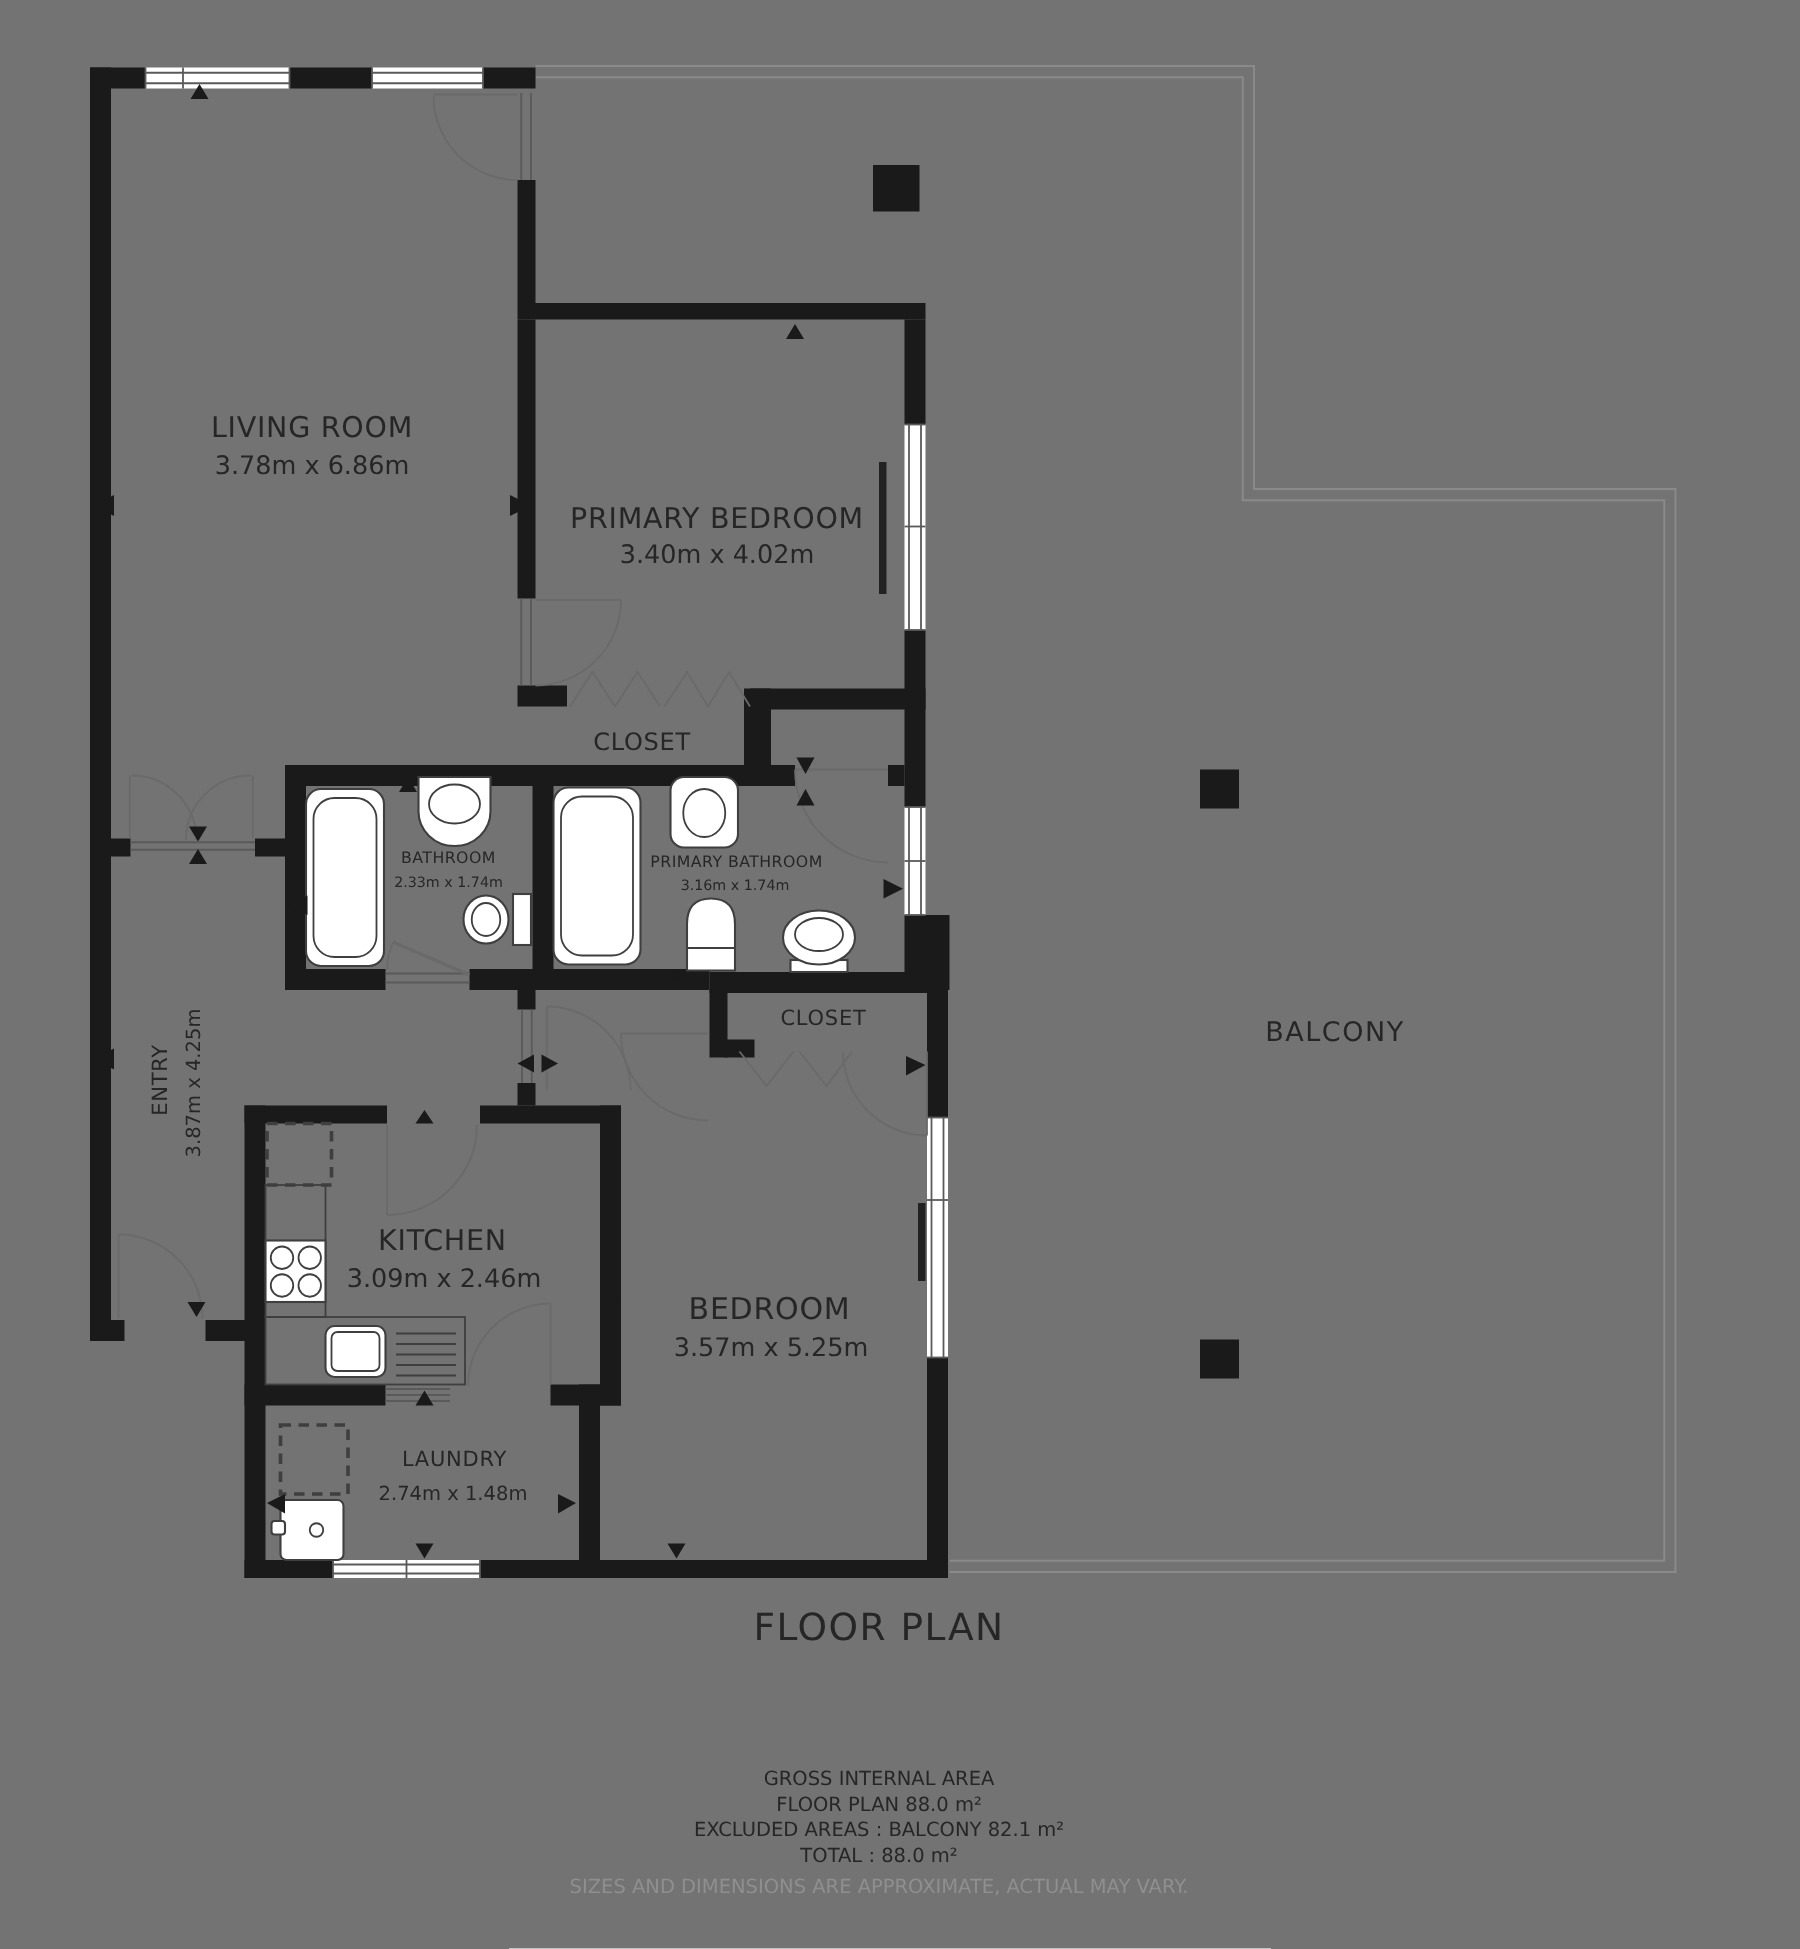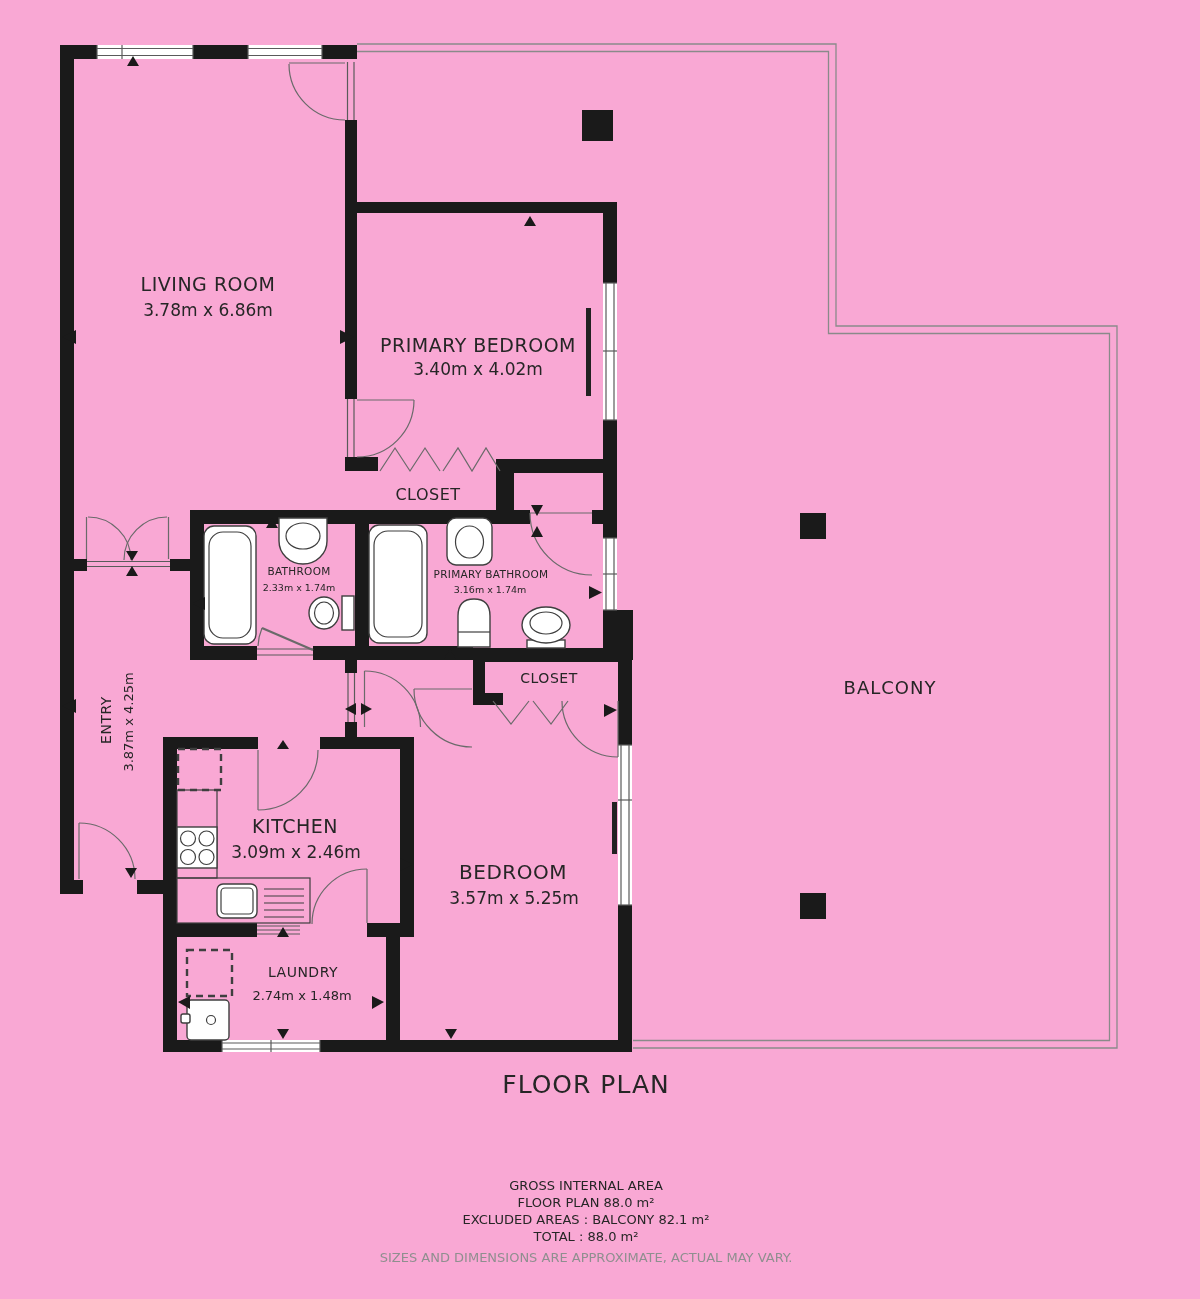--- a/index.html
+++ b/index.html
@@ -1,16 +1,16 @@
 <!DOCTYPE html>
 <html><head>
 <meta charset="utf-8">
 <style>
   html,body{margin:0;padding:0;background:#ffffff;}
-  .page{width:1200px;height:1299px;background:#f9a8d4;position:relative;font-family:"DejaVu Sans",sans-serif;}
+  .page{width:1200px;height:1299px;background:#737373;position:relative;font-family:"DejaVu Sans",sans-serif;}
   svg{display:block;}
   svg text{fill:#262626;font-family:"DejaVu Sans",sans-serif;}
   .room-lg{font-size:19px;letter-spacing:.5px;}
   .room-xl{font-size:20px;letter-spacing:.5px;}
   .dims-lg{font-size:17px;}
   .room-md{font-size:14px;letter-spacing:.5px;}
   .dims-md{font-size:13px;}
   .room-sm{font-size:10.5px;letter-spacing:.3px;}
   .dims-sm{font-size:9.5px;}
   .closet1{font-size:16px;letter-spacing:.5px;}

